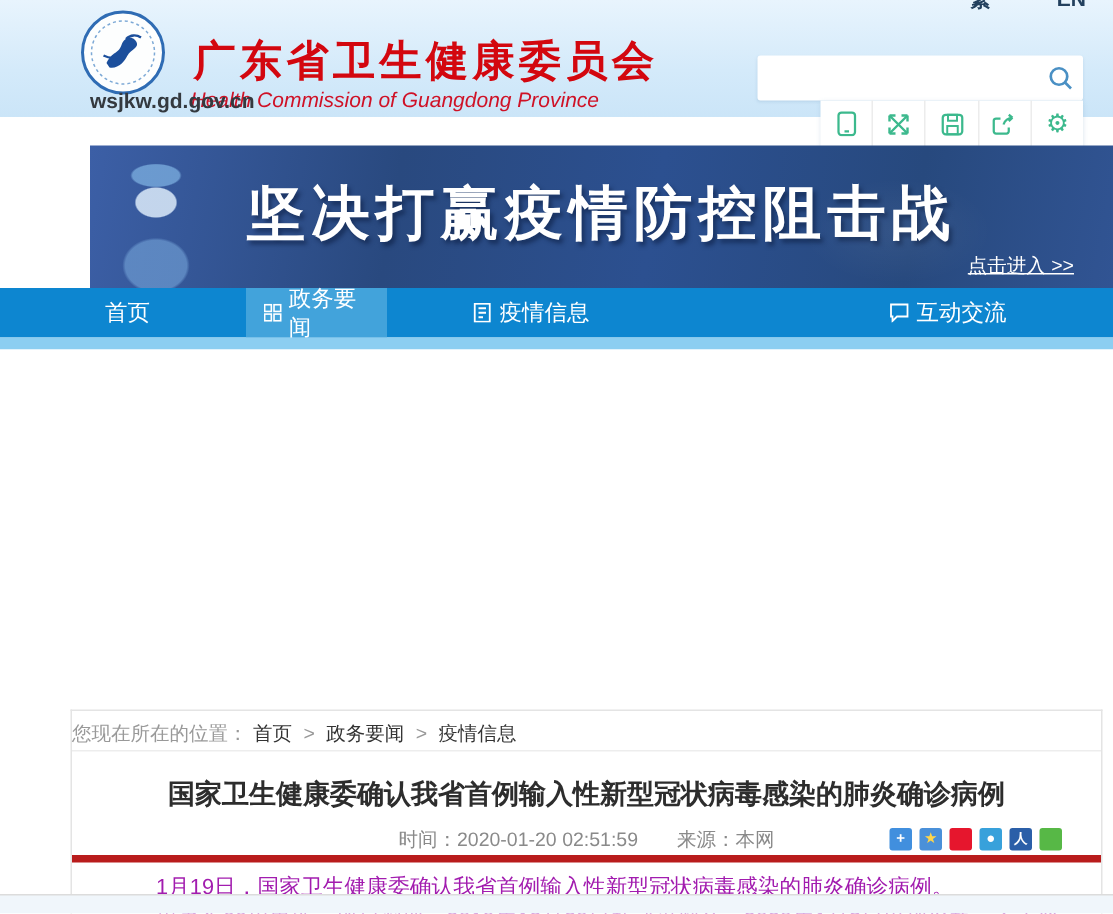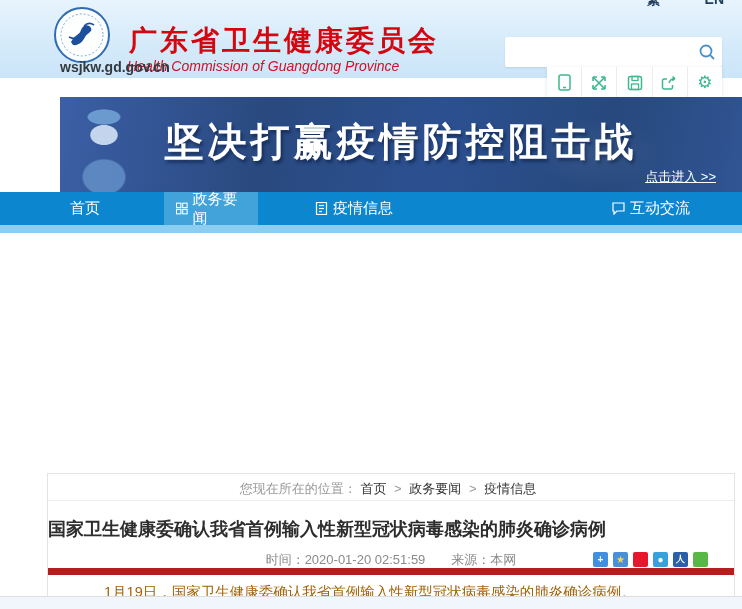--- a/index.html
+++ b/index.html
@@ -51,33 +51,33 @@
   .nav-item{ position:absolute; top:0; height:33px; display:flex; align-items:center; gap:5px;
              color:#fff; font-size:15px; cursor:pointer; padding:0 12px; }
   .nav-item.active{ background:#42a3db; }
   .nav-ico{ width:13px; height:13px; }
   .strip{ position:absolute; left:0; top:225px; width:742px; height:8px; background:#8ccef1; }
 
   
   .content-bg{ position:absolute; left:0; top:233px; width:742px; height:376px; background:#fff; }
   .card{ position:absolute; left:47px; top:240px; width:688px; height:356px;
          background:#fff; border:1px solid #e4e4e4; border-bottom:none; }
-  .crumb-row{ height:27px; border-bottom:1px solid #ededed; text-align:center;
+  .crumb-row{ height:27px; border-bottom:1px solid #ededed; text-align:left;
               padding:6px 6px 0 0; font-size:13px; color:#999; white-space:nowrap; }
   .crumb-row b{ color:#333; font-weight:normal; }
   .crumb-sep{ color:#999; margin:0 4px; }
-  .art-title{ margin-top:16px; text-align:left; font-size:18px; font-weight:bold; color:#2d2d2d; }
-  .meta-row{ position:relative; margin-top:10px; height:24px; border-bottom:7px solid #b91c1c;
+  .art-title{ margin-top:16px; text-align:center; font-size:18px; font-weight:bold; color:#2d2d2d; }
+  .meta-row{ position:relative; margin-top:10px; height:24px; border-bottom:5px solid #b91c1c;
              text-align:center; font-size:13px; color:#8a8a8a; }
   .meta-row .src{ margin-left:26px; }
   .shares{ position:absolute; right:26px; top:1px; display:flex; gap:5px; }
   .sh{ width:15px; height:15px; border-radius:2px; color:#fff; font-size:10px; line-height:15px;
        text-align:center; cursor:pointer; font-weight:bold; }
   .body-text{ padding:6px 27px 0 27px; }
-  .body-text p{ font-size:14.5px; color:#a16207; line-height:22px; text-indent:2em;
+  .body-text p{ font-size:14.5px; color:#a21caf; line-height:22px; text-indent:2em;
                 text-align:justify; }
   .foot{ position:absolute; left:0; top:596px; width:742px; height:13px;
          background:#f0f6fb; border-top:1px solid #dcdcdc; }
 </style>
 </head>
 <body>
 
 <div class="page">
 
   <div class="hdr">
@@ -158,21 +158,21 @@
     </div>
     <div class="nav-item" style="left:303px">
       <svg class="nav-ico" viewBox="0 0 13 13">
         <rect x="1.5" y="0.5" width="10" height="12" fill="none" stroke="#fff" stroke-width="1.2"></rect>
         <line x1="4" y1="3.5" x2="9" y2="3.5" stroke="#fff" stroke-width="1.2"></line>
         <line x1="4" y1="6.5" x2="9" y2="6.5" stroke="#fff" stroke-width="1.2"></line>
         <line x1="4" y1="9.5" x2="7" y2="9.5" stroke="#fff" stroke-width="1.2"></line>
       </svg>
       <span>疫情信息</span>
     </div>
-    <div class="nav-item" style="left:600px">
+    <div class="nav-item" style="left:581px">
       <svg class="nav-ico" viewBox="0 0 13 13">
         <path d="M1 1 H12 V9 H5 L2 12 V9 H1 Z" fill="none" stroke="#fff" stroke-width="1.2"></path>
       </svg>
       <span>互动交流</span>
     </div>
   </div>
   <div class="strip"></div>
 
   <div class="content-bg">
     <div class="card">

